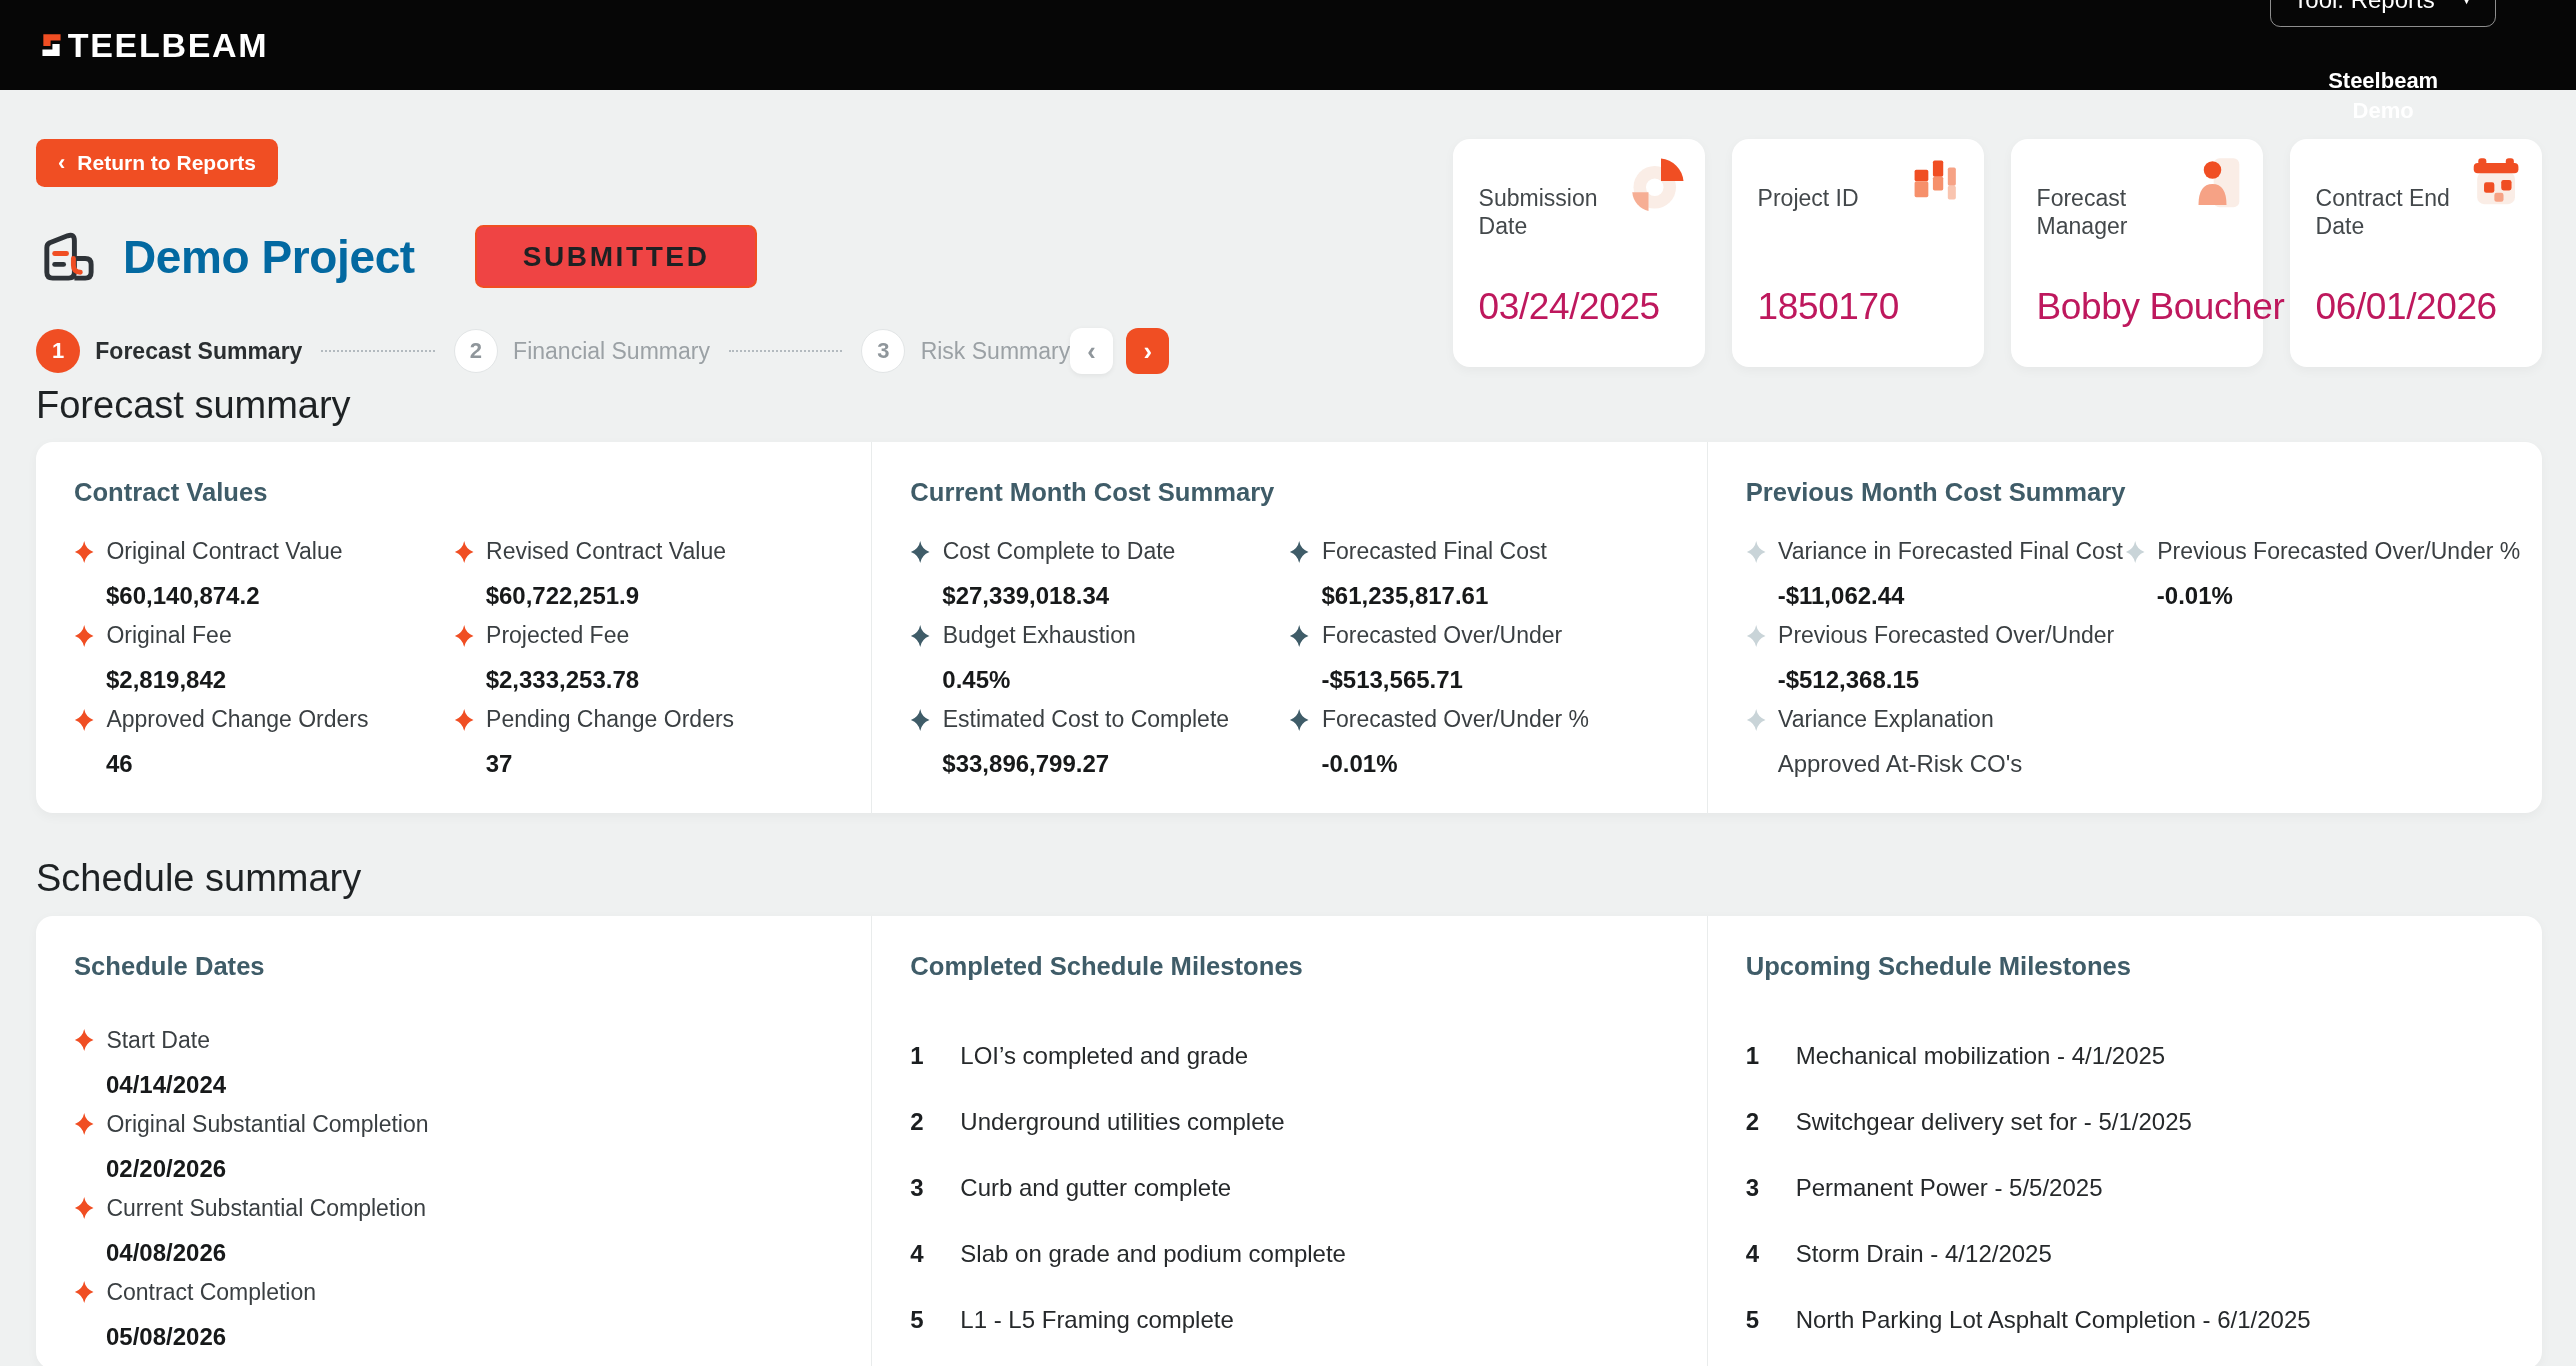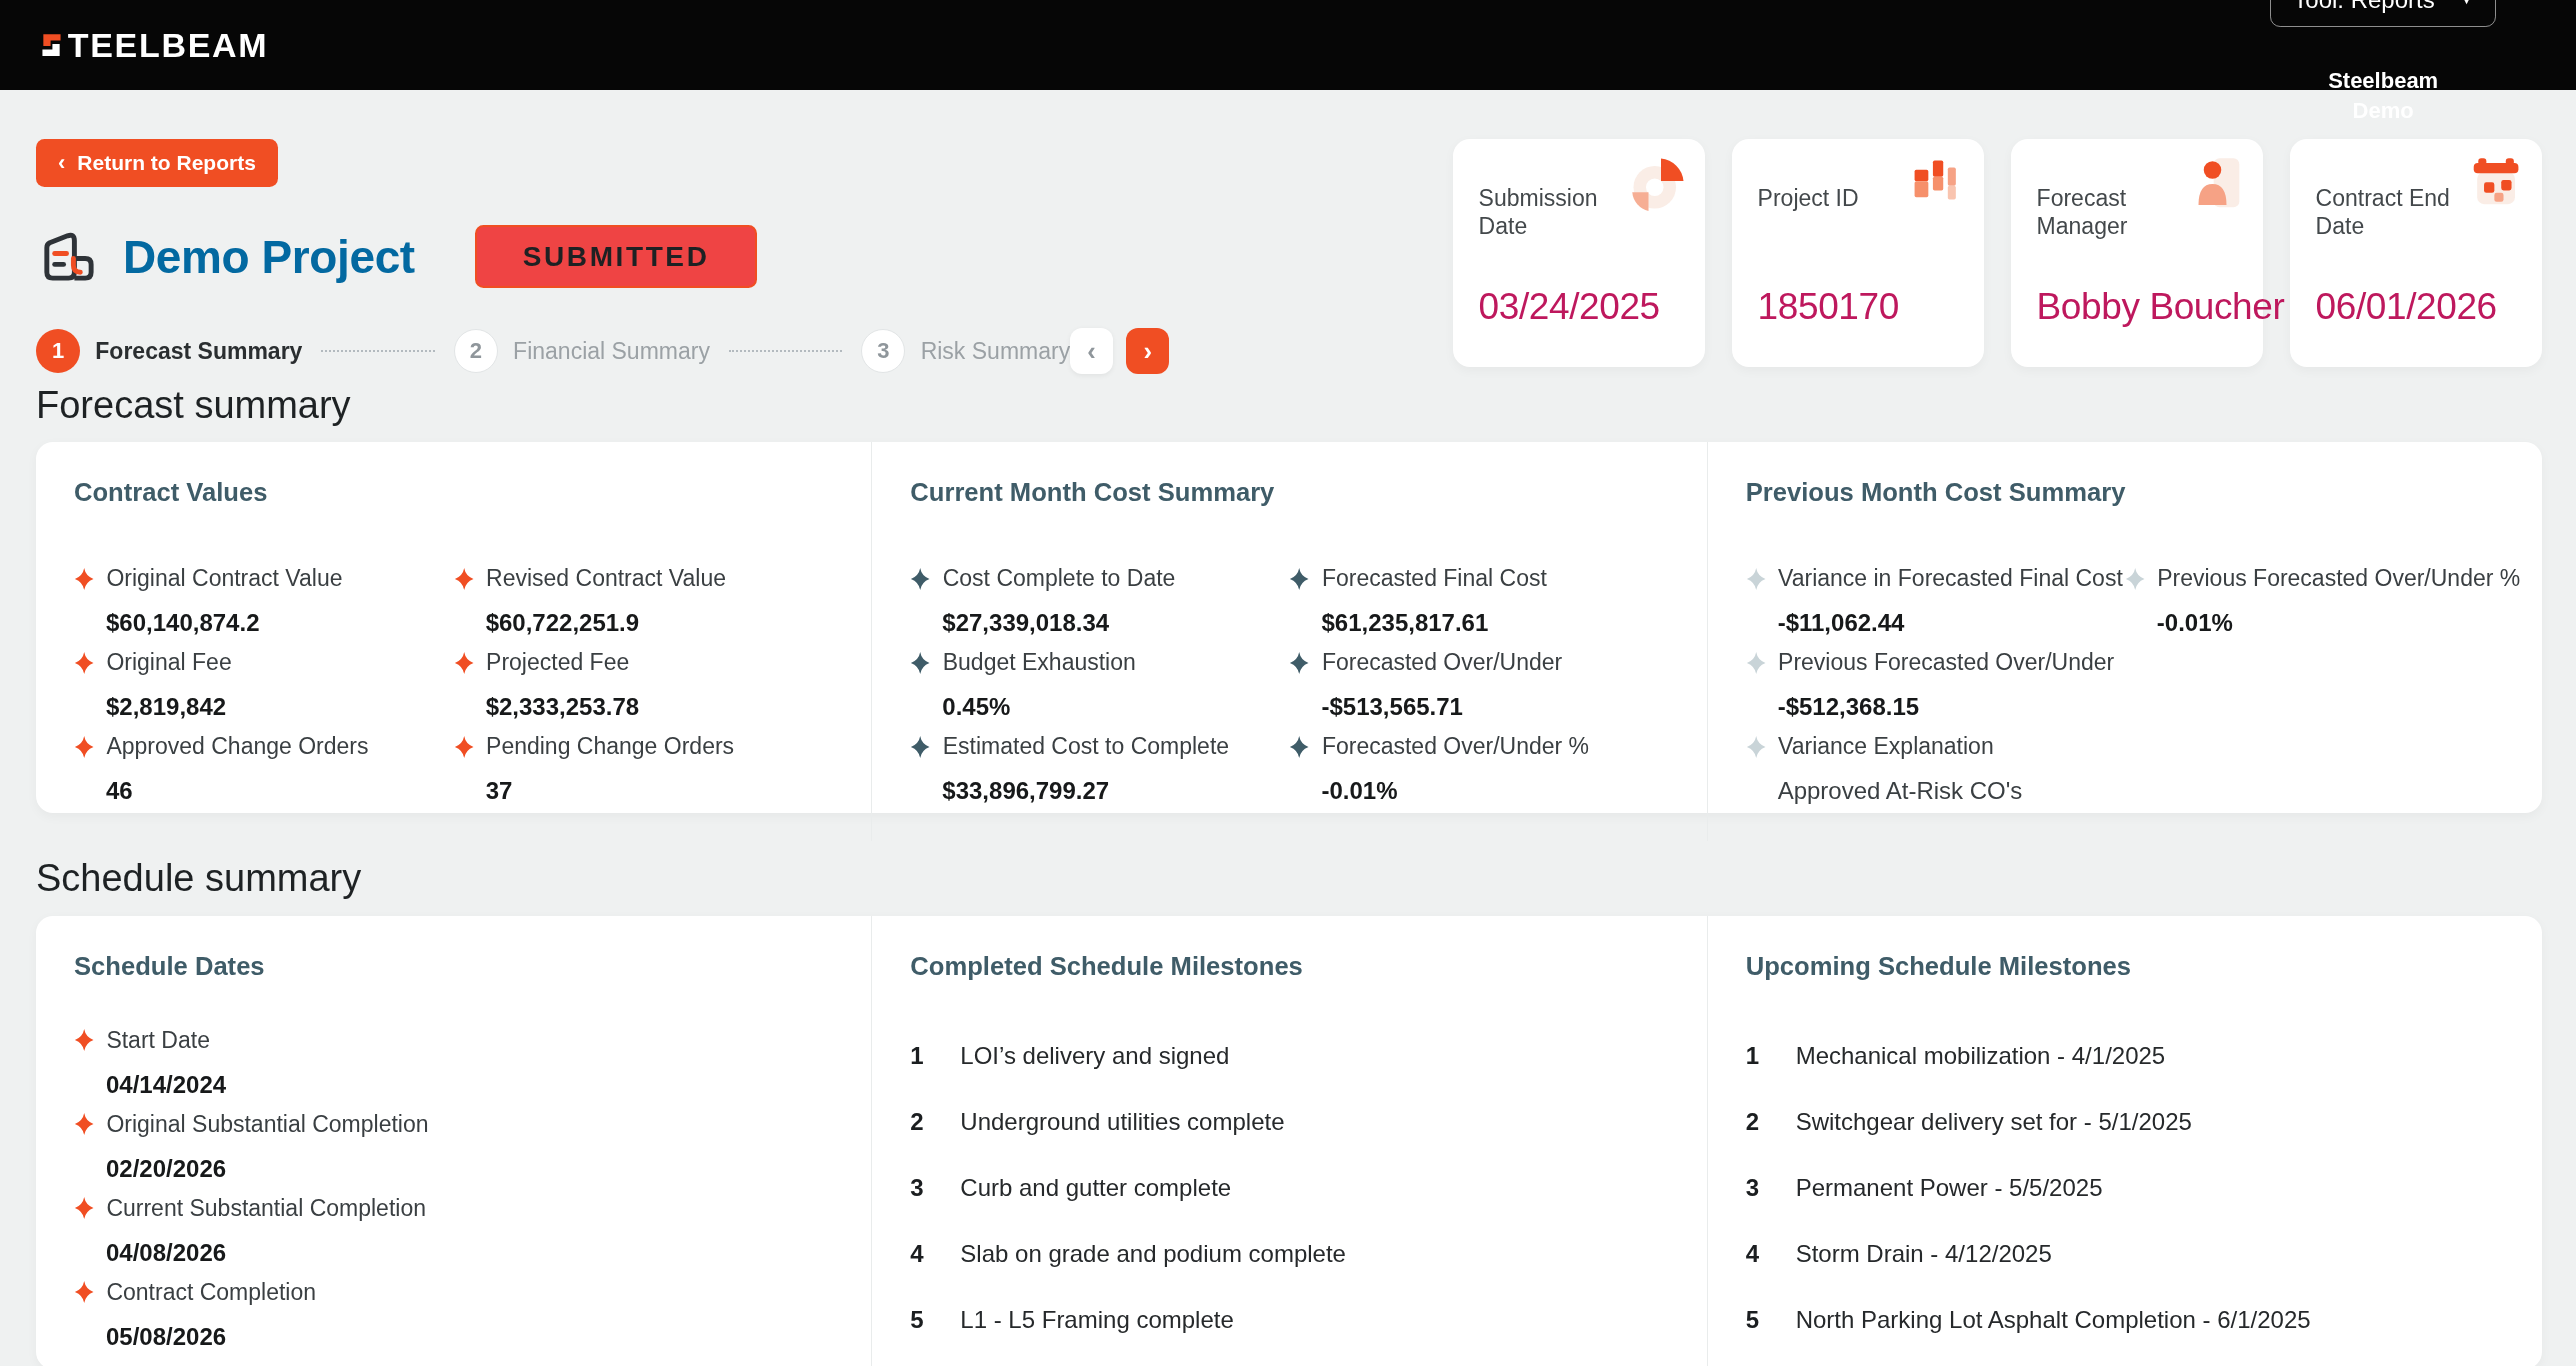--- a/index.html
+++ b/index.html
@@ -74,21 +74,21 @@
   .section-heading.second { margin-top:44px; }
   .panel {
     background:#fff; border-radius:17px; box-shadow:0 3.4px 10.2px rgba(0,0,0,.04);
     display:grid; grid-template-columns:1fr 1fr 1fr;
   }
   .panel.forecast { height:371px; }
   .panel.schedule { height:453px; }
   .panel-col { padding:36px 38px; min-width:0; }
   .panel-col + .panel-col { border-left:1.7px solid #E9ECEC; }
   .card-heading { font-size:25.6px; font-weight:bold; color:#3F5C68; }
-  .kv-grid { display:grid; grid-template-columns:1fr 1fr; row-gap:12px; margin-top:58px; }
+  .kv-grid { display:grid; grid-template-columns:1fr 1fr; row-gap:12px; margin-top:31px; }
   .kv-item { min-width:0; }
   .kv-label { display:flex; align-items:center; gap:12px; font-size:23px; color:#3A3F42; white-space:nowrap; }
   .kv-value { margin:17px 0 0 32px; font-size:24px; font-weight:bold; color:#17191A; }
   .kv-value.regular { font-weight:normal; color:#3A3F42; }
   .kv-stack { display:flex; flex-direction:column; gap:12px; margin-top:46px; }
   .star { width:20.4px; height:22px; flex:none; }
   .star.orange { color:#F04E23; }
   .star.teal { color:#3F5C68; }
   .star.gray { color:#C9D4D8; }
   .col1 { grid-column:1; }
@@ -442,21 +442,21 @@
           <div class="kv-value">05/08/2026</div>
         </div>
       </div>
     </div>
 
     <div class="panel-col">
       <div class="card-heading">Completed Schedule Milestones</div>
       <div class="ms-list">
         <div class="ms-row">
           <span class="ms-num">1</span>
-          <span class="ms-text">LOI’s delivery and signed</span>
+          <span class="ms-text">LOI’s completed and grade</span>
         </div>
         <div class="ms-row">
           <span class="ms-num">2</span>
           <span class="ms-text">Underground utilities complete</span>
         </div>
         <div class="ms-row">
           <span class="ms-num">3</span>
           <span class="ms-text">Curb and gutter complete</span>
         </div>
         <div class="ms-row">

